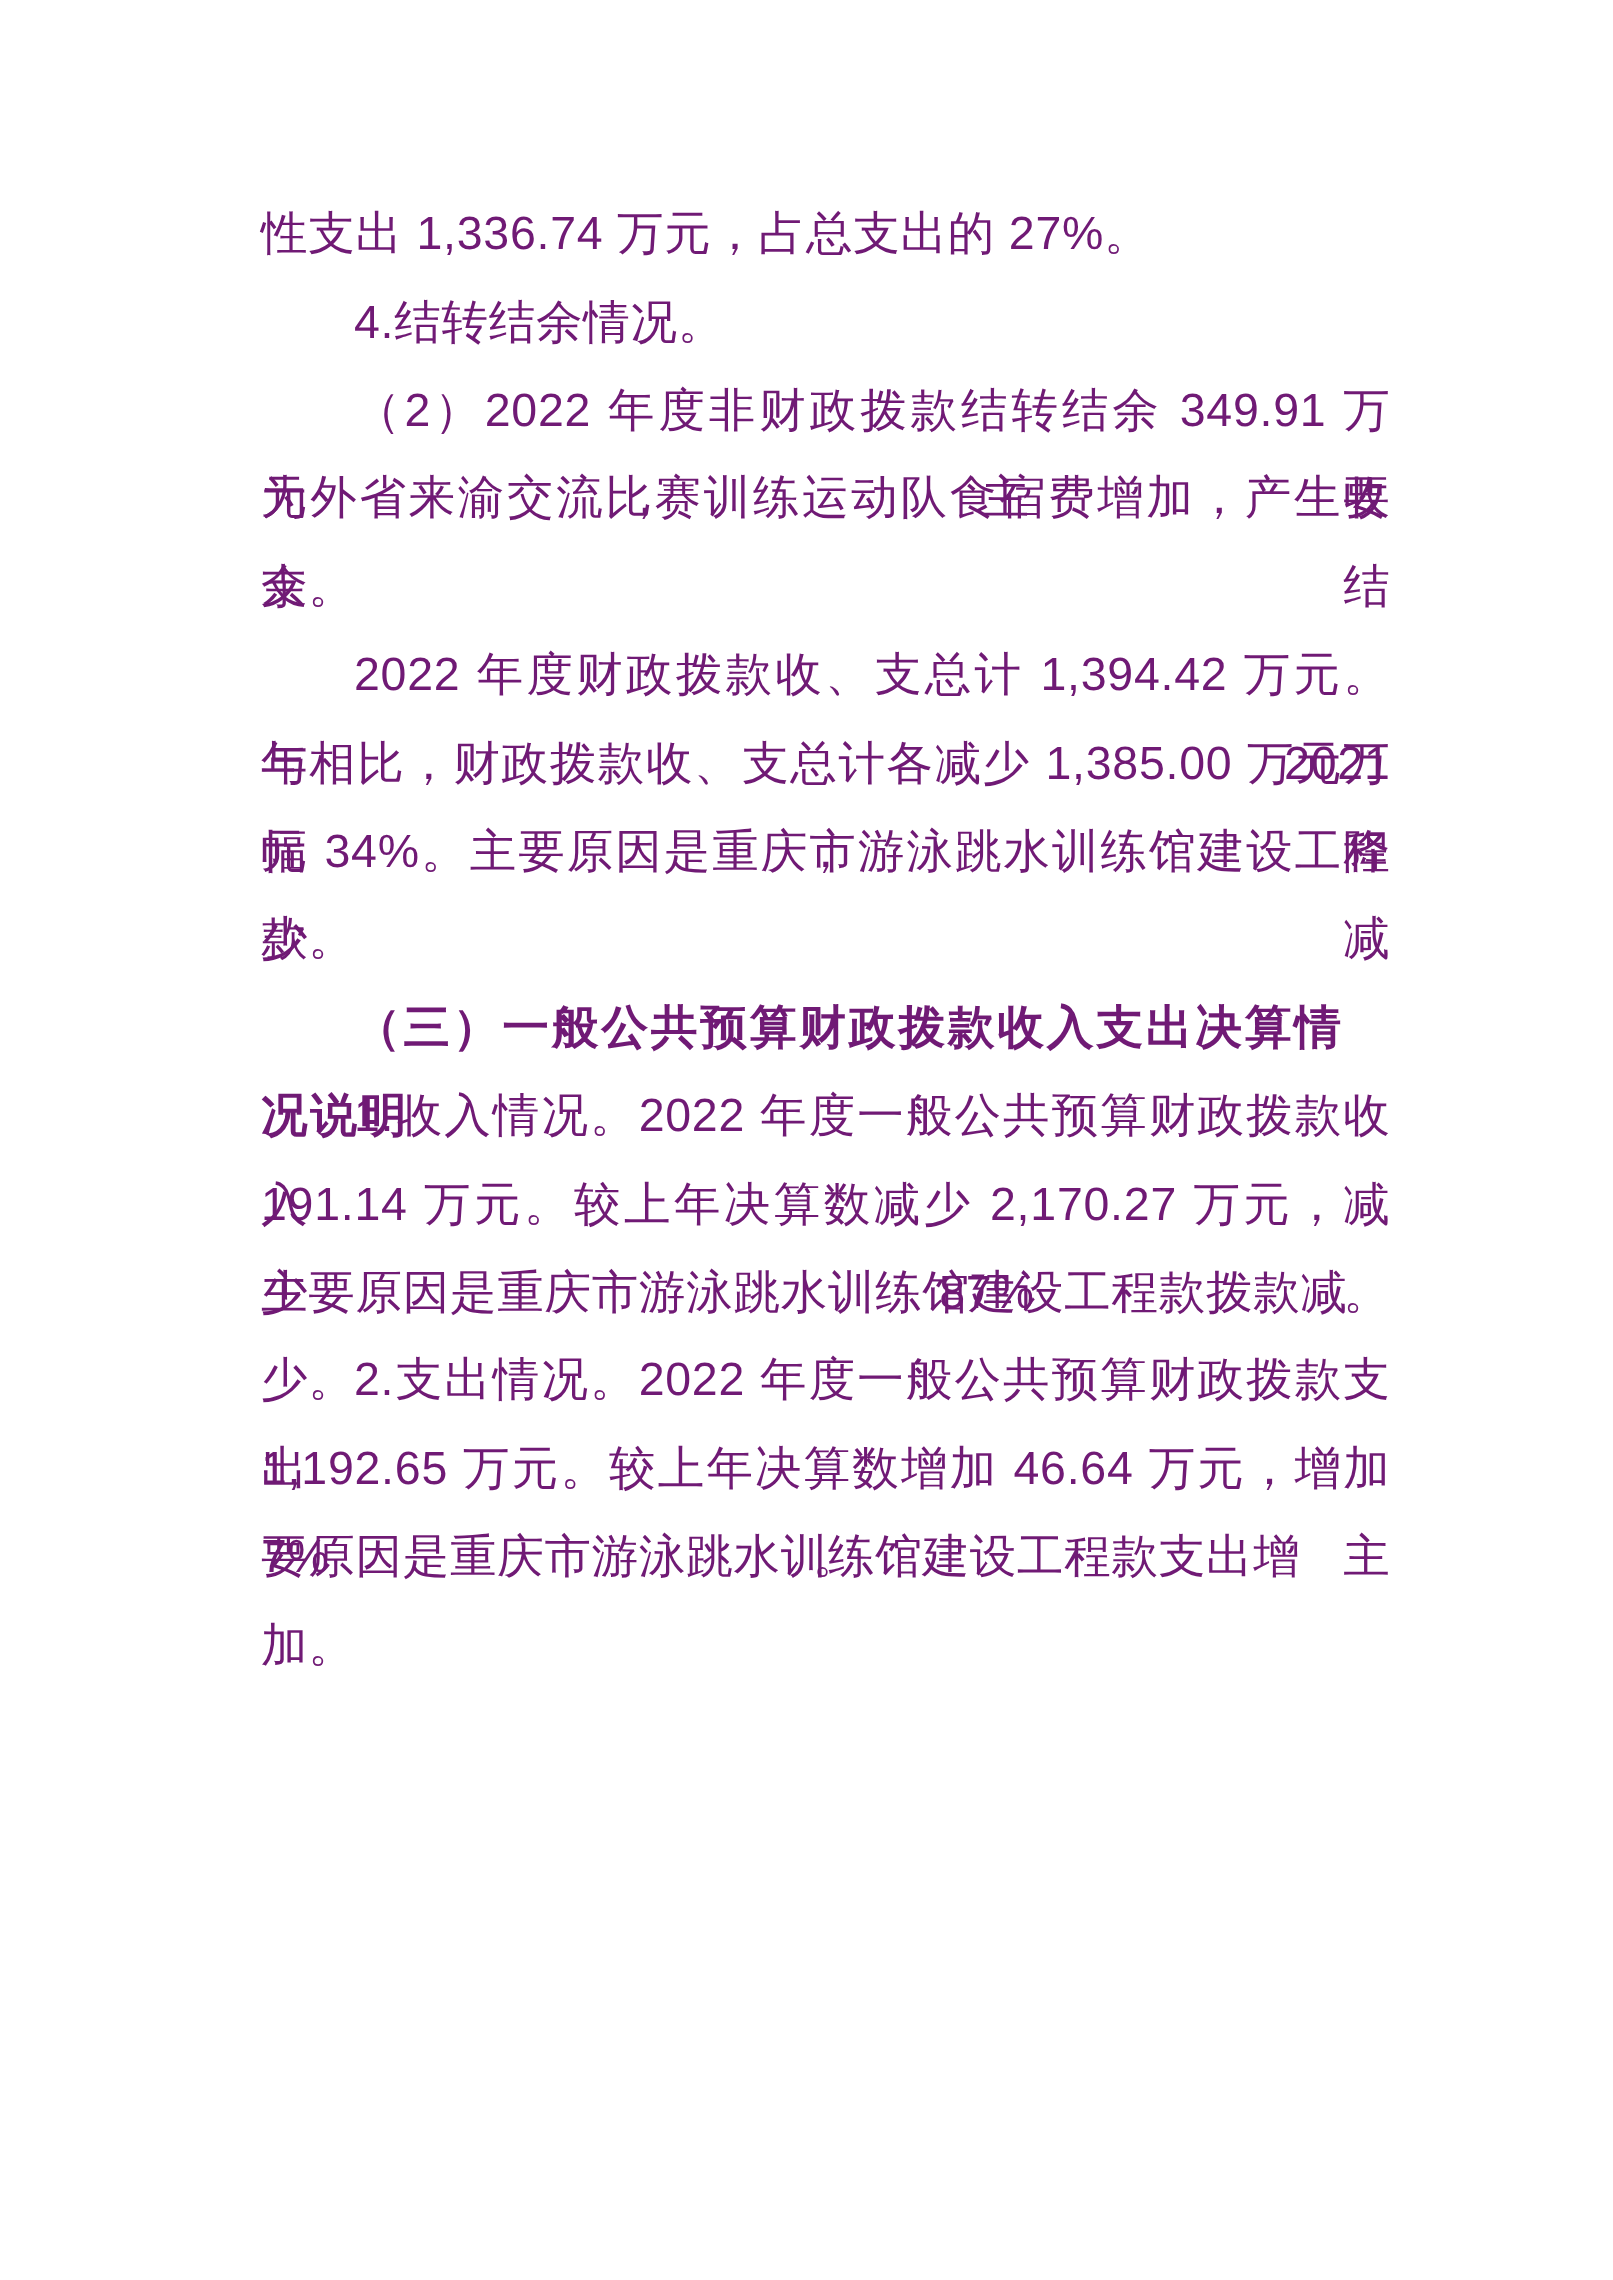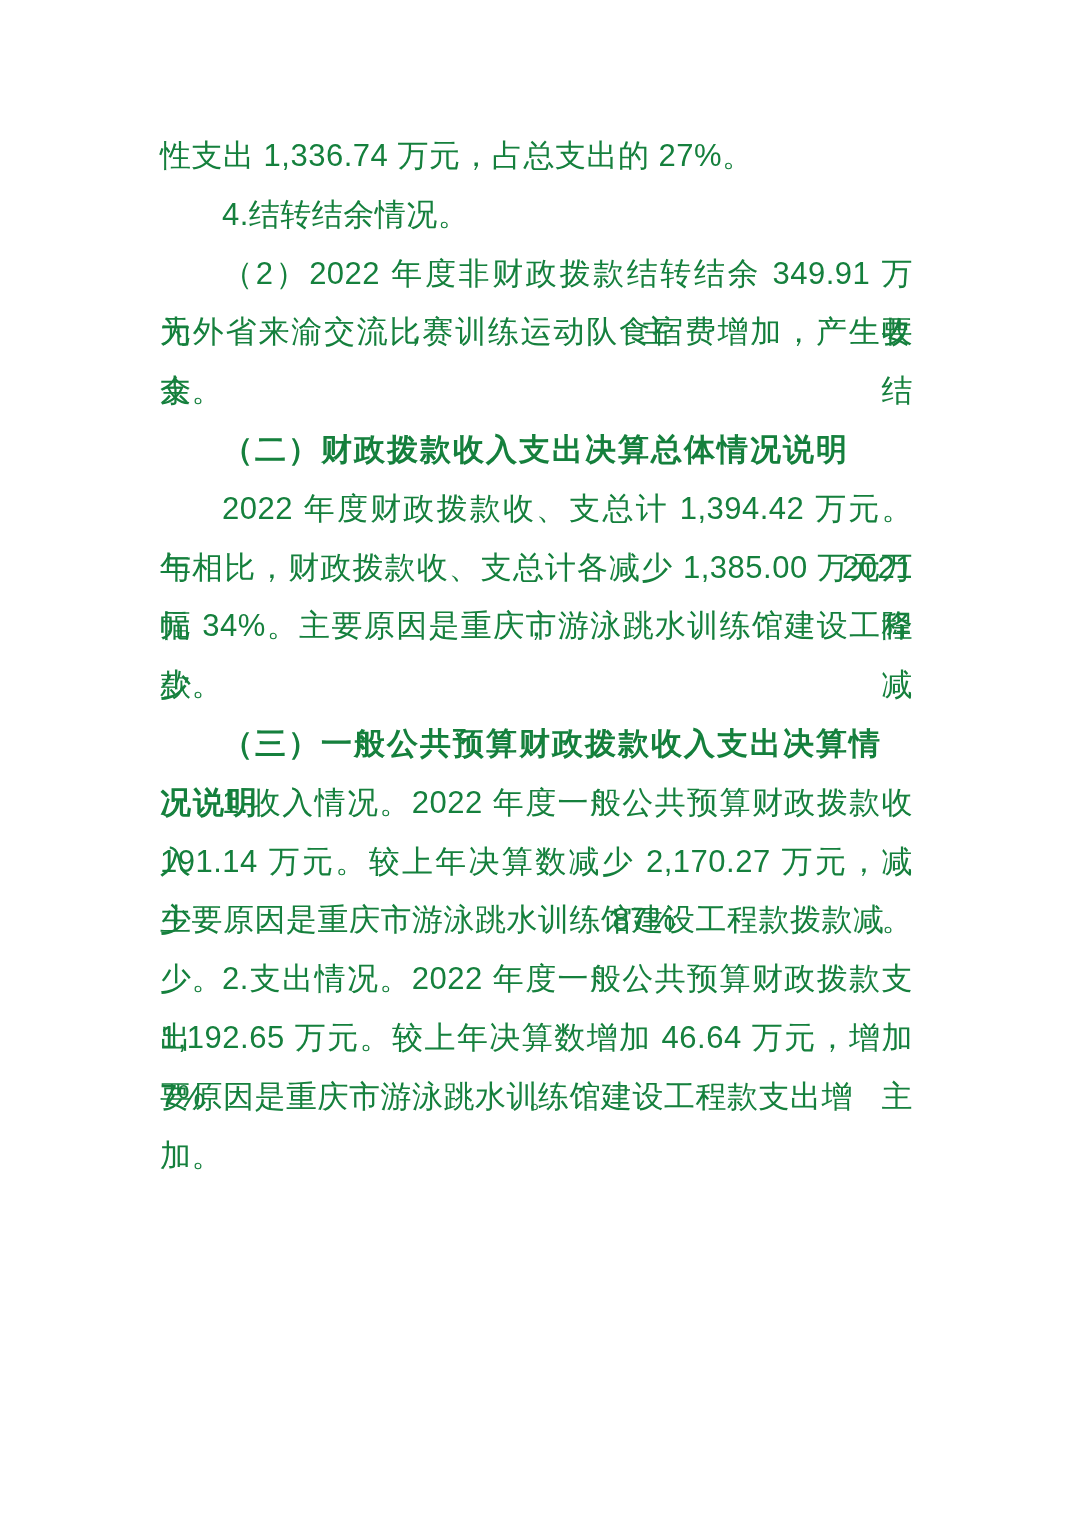--- a/index.html
+++ b/index.html
@@ -16,24 +16,24 @@
   }
   .page {
     position: absolute;
     left: 0; top: 0;
     width: 1075px;
     height: 1520px;
     background: #ffffff;
   }
   .doc {
     position: absolute;
-    left: 160px;
+    left: 174px;
     top: 127px;
     width: 753px;
-    color: #15803d;
+    color: #701a75;
   }
   .para { margin: 0; padding: 0; }
   .line {
     font-size: 31px;
     height: 58.8px;
     line-height: 58.8px;
     letter-spacing: 0.5px;
     text-align: justify;
     text-align-last: justify;
     text-justify: inter-character;
@@ -64,23 +64,20 @@
         <div class="line last">性支出<span class="lat"> 1,336.74 </span>万元，占总支出的<span class="lat"> 27%</span>。</div>
       </div>
       <div class="para body">
         <div class="line indent last"><span class="lat">4.</span>结转结余情况。</div>
       </div>
       <div class="para body">
         <div class="line indent">（<span class="lat">2</span>）<span class="lat">2022 </span>年度非财政拨款结转结余<span class="lat"> 349.91 </span>万元，主要</div>
         <div class="line">为外省来渝交流比赛训练运动队食宿费增加，产生收支结</div>
         <div class="line last">余。</div>
       </div>
-      <div class="para heading">
-        <div class="line indent last">（二）财政拨款收入支出决算总体情况说明</div>
-      </div>
       <div class="para body">
         <div class="line indent"><span class="lat">2022 </span>年度财政拨款收、支总计<span class="lat"> 1,394.42 </span>万元。与<span class="lat"> 2021</span></div>
         <div class="line">年相比，财政拨款收、支总计各减少<span class="lat"> 1,385.00 </span>万元万元，降</div>
         <div class="line">幅<span class="lat"> 34%</span>。主要原因是重庆市游泳跳水训练馆建设工程款减</div>
         <div class="line last">少。</div>
       </div>
       <div class="para heading">
         <div class="line indent last">（三）一般公共预算财政拨款收入支出决算情况说明</div>
       </div>
       <div class="para body">

